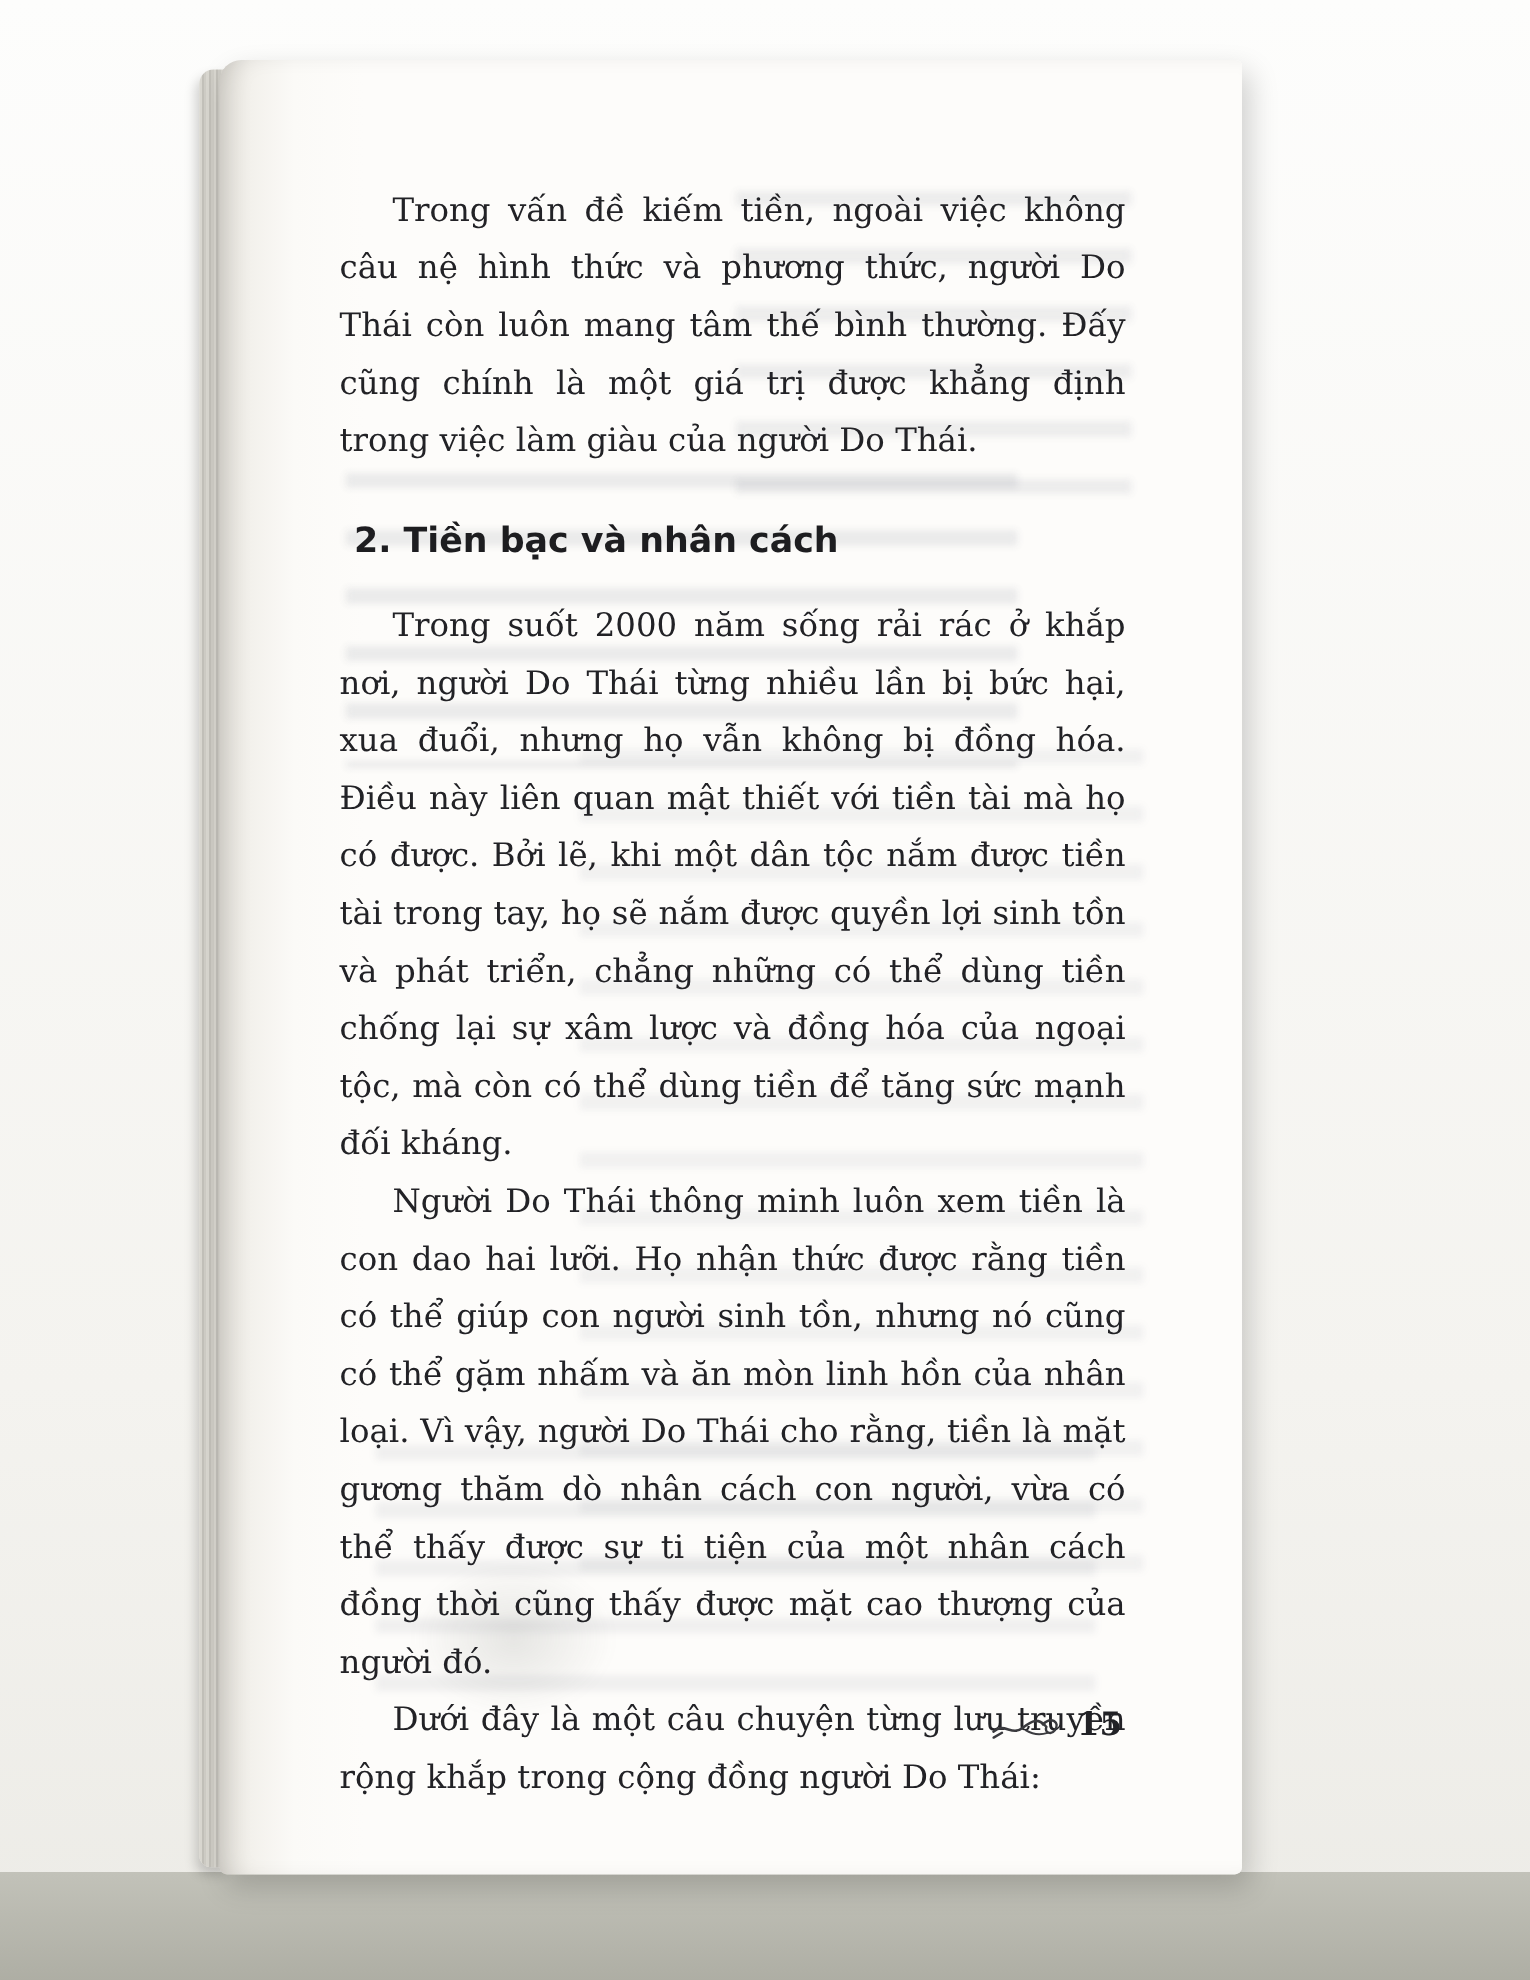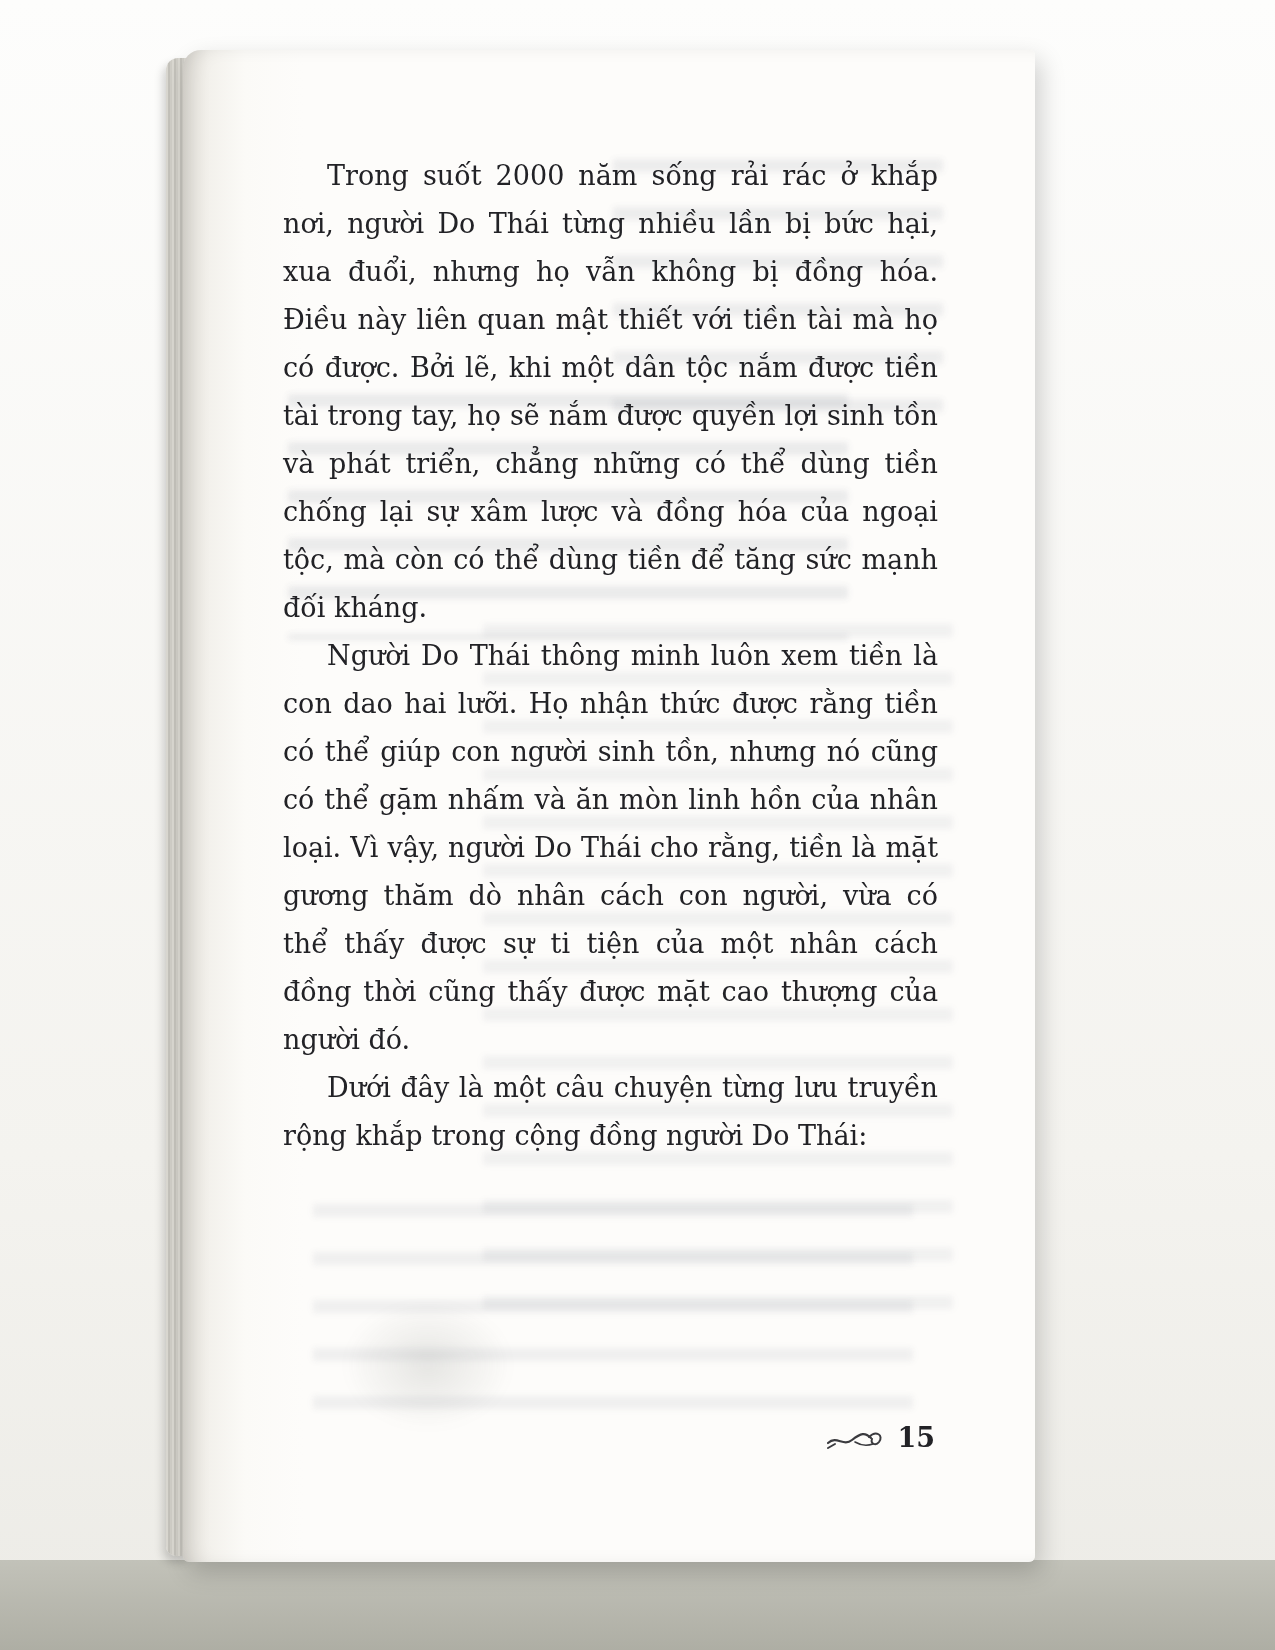--- a/index.html
+++ b/index.html
@@ -73,21 +73,23 @@
 
 <div class="page">
 
   <div class="ghost g1"></div>
   <div class="ghost g2"></div>
   <div class="ghost g3"></div>
   <div class="ghost g4"></div>
   <div class="smudge"></div>
 
   <div class="text-block">
+    <p class="para">Trong vấn đề kiếm tiền, ngoài việc không câu nệ hình thức và phương thức, người Do Thái còn luôn mang tâm thế bình thường. Đấy cũng chính là một giá trị được khẳng định trong việc làm giàu của người Do Thái.</p>
 
+    <h2 class="heading">2. Tiền bạc và nhân cách</h2>
 
     <p class="para">Trong suốt 2000 năm sống rải rác ở khắp nơi, người Do Thái từng nhiều lần bị bức hại, xua đuổi, nhưng họ vẫn không bị đồng hóa. Điều này liên quan mật thiết với tiền tài mà họ có được. Bởi lẽ, khi một dân tộc nắm được tiền tài trong tay, họ sẽ nắm được quyền lợi sinh tồn và phát triển, chẳng những có thể dùng tiền chống lại sự xâm lược và đồng hóa của ngoại tộc, mà còn có thể dùng tiền để tăng sức mạnh đối kháng.</p>
 
     <p class="para">Người Do Thái thông minh luôn xem tiền là con dao hai lưỡi. Họ nhận thức được rằng tiền có thể giúp con người sinh tồn, nhưng nó cũng có thể gặm nhấm và ăn mòn linh hồn của nhân loại. Vì vậy, người Do Thái cho rằng, tiền là mặt gương thăm dò nhân cách con người, vừa có thể thấy được sự ti tiện của một nhân cách đồng thời cũng thấy được mặt cao thượng của người đó.</p>
 
     <p class="para">Dưới đây là một câu chuyện từng lưu truyền rộng khắp trong cộng đồng người Do Thái:</p>
   </div>
 
   <div class="footer">
     <svg class="flourish" width="64" height="26" viewBox="0 0 64 26" aria-hidden="true">

